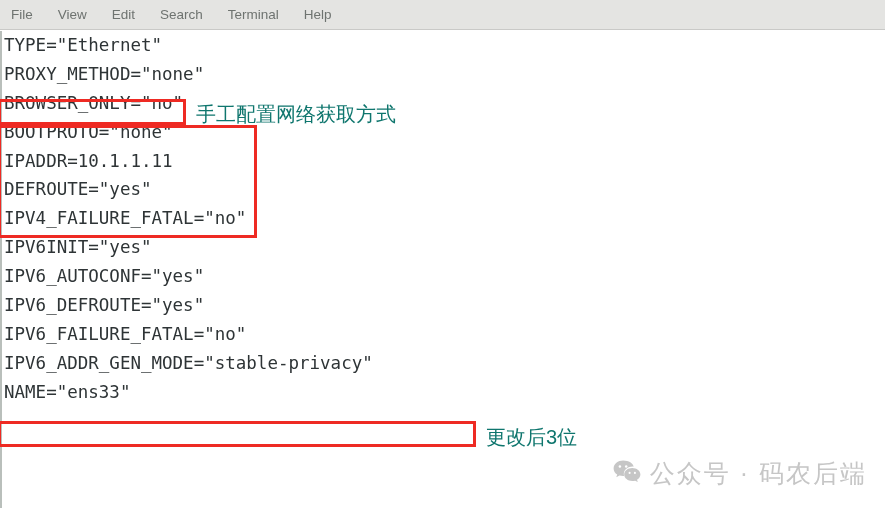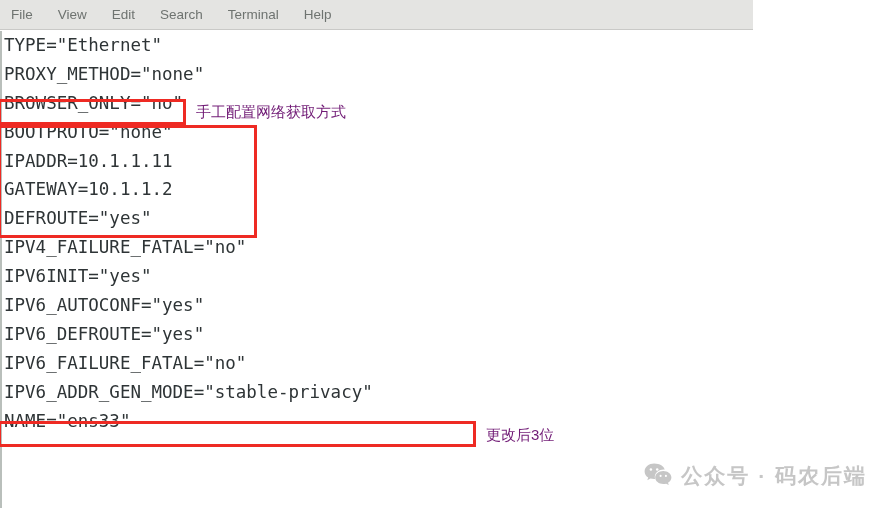--- a/index.html
+++ b/index.html
@@ -12,21 +12,21 @@
     background: #ffffff;
     font-family: "DejaVu Sans Mono", "Liberation Mono", monospace;
     overflow: hidden;
     position: relative;
   }
 
   
   #menubar {
     position: absolute;
     left: 0; top: 0;
-    width: 753px;
+    width: 885px;
     height: 30px;
     background: #e4e4e2;
     border-bottom: 1px solid #c9c9c7;
     box-sizing: border-box;
     display: flex;
     align-items: center;
     padding-left: 11px;
   }
   .menu-item {
     font-family: "Liberation Sans", sans-serif;
@@ -93,23 +93,23 @@
   #box-uuid {
     left: -2px;
     top: 390px;
     width: 478px;
     height: 26px;
   }
 
   
   .redlabel {
     position: absolute;
-    color: #701a75;
+    color: #0f766e;
     font-family: "Liberation Sans", sans-serif;
-    font-size: 15px;
+    font-size: 20px;
     white-space: nowrap;
     line-height: 1;
   }
   #label-bootproto {
     left: 196px;
     top: 73px;
   }
   #label-uuid {
     left: 486px;
     top: 396px;
@@ -124,25 +124,24 @@
     align-items: center;
     opacity: 1;
     pointer-events: none;
   }
   #watermark .wm-icon {
     margin-right: 9px;
     display: block;
   }
   #watermark .wm-text {
     font-family: "Liberation Sans", sans-serif;
-    font-size: 21px;
+    font-size: 25px;
     color: #c6c6c6;
     letter-spacing: 2px;
     white-space: nowrap;
-    font-weight: bold;
   }
 </style>
 </head>
 <body>
 
 <div id="menubar">
   <div class="menu-item">File</div>
   <div class="menu-item">View</div>
   <div class="menu-item">Edit</div>
   <div class="menu-item">Search</div>
@@ -153,21 +152,20 @@
 <div id="editor">
 
   <div id="gutter-line"></div>
 
   <div id="code">
     <div class="line">TYPE="Ethernet"</div>
     <div class="line">PROXY_METHOD="none"</div>
     <div class="line">BROWSER_ONLY="no"</div>
     <div class="line">BOOTPROTO="none"</div>
     <div class="line">IPADDR=10.1.1.11</div>
-    <div class="line">GATEWAY=10.1.1.2</div>
     <div class="line">DEFROUTE="yes"</div>
     <div class="line">IPV4_FAILURE_FATAL="no"</div>
     <div class="line">IPV6INIT="yes"</div>
     <div class="line">IPV6_AUTOCONF="yes"</div>
     <div class="line">IPV6_DEFROUTE="yes"</div>
     <div class="line">IPV6_FAILURE_FATAL="no"</div>
     <div class="line">IPV6_ADDR_GEN_MODE="stable-privacy"</div>
     <div class="line">NAME="ens33"</div>
 
   </div>

